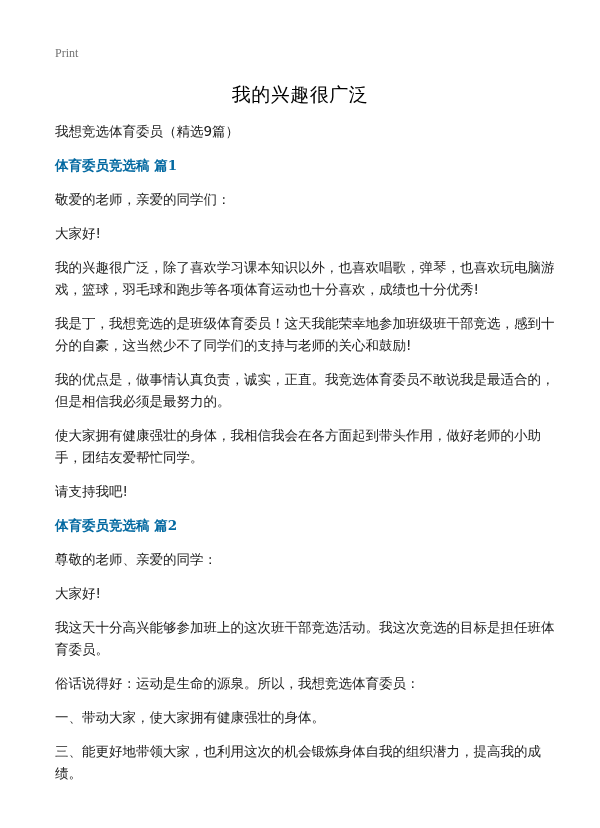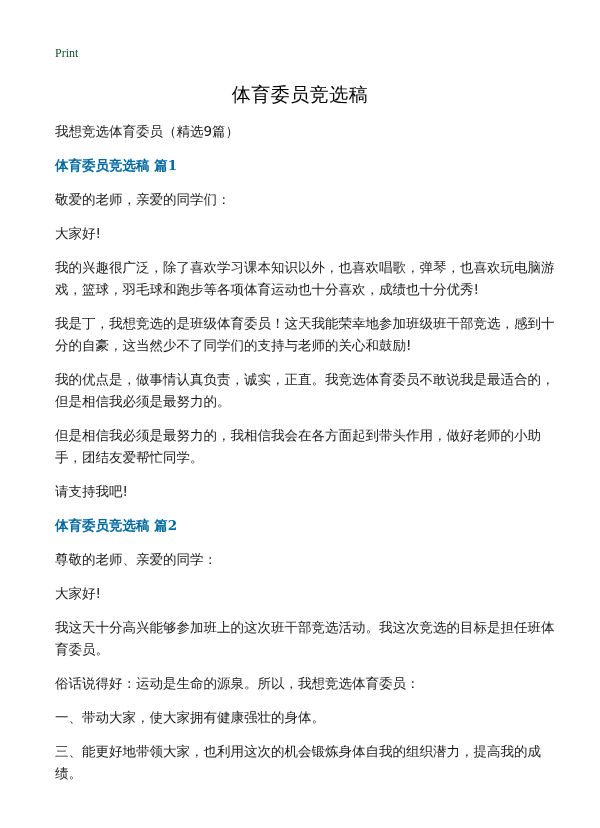--- a/index.html
+++ b/index.html
@@ -14,21 +14,21 @@
     position: relative;
     color: #111111;
     font-family: "DejaVu Sans", "Liberation Sans", sans-serif;
   }
   .print-label {
     position: absolute;
     left: 55px;
     top: 46px;
     font-family: "Liberation Serif", "DejaVu Serif", serif;
     font-size: 12px;
-    color: #14532d;
+    color: #737373;
   }
   .doc-title {
     position: absolute;
     left: 0;
     width: 600px;
     top: 82px;
     text-align: center;
     font-size: 19px;
     font-weight: normal;
     color: #000000;
@@ -52,32 +52,32 @@
     font-family: "DejaVu Serif", "Liberation Serif", serif;
     color: #0369a1;
     font-size: 13.5px;
   }
 </style>
 </head>
 <body>
 
 <div class="print-label">Print</div>
 
-<h1 class="doc-title">体育委员竞选稿</h1>
+<h1 class="doc-title">我的兴趣很广泛</h1>
 
 <div class="content">
   <p>我想竞选体育委员（精选9篇）</p>
 
   <p class="section-heading">体育委员竞选稿 篇1</p>
   <p>敬爱的老师，亲爱的同学们：</p>
   <p>大家好!</p>
   <p>我的兴趣很广泛，除了喜欢学习课本知识以外，也喜欢唱歌，弹琴，也喜欢玩电脑游戏，篮球，羽毛球和跑步等各项体育运动也十分喜欢，成绩也十分优秀!</p>
   <p>我是丁，我想竞选的是班级体育委员！这天我能荣幸地参加班级班干部竞选，感到十分的自豪，这当然少不了同学们的支持与老师的关心和鼓励!</p>
   <p>我的优点是，做事情认真负责，诚实，正直。我竞选体育委员不敢说我是最适合的，但是相信我必须是最努力的。</p>
-  <p>但是相信我必须是最努力的，我相信我会在各方面起到带头作用，做好老师的小助手，团结友爱帮忙同学。</p>
+  <p>使大家拥有健康强壮的身体，我相信我会在各方面起到带头作用，做好老师的小助手，团结友爱帮忙同学。</p>
   <p>请支持我吧!</p>
 
   <p class="section-heading">体育委员竞选稿 篇2</p>
   <p>尊敬的老师、亲爱的同学：</p>
   <p>大家好!</p>
   <p>我这天十分高兴能够参加班上的这次班干部竞选活动。我这次竞选的目标是担任班体育委员。</p>
   <p>俗话说得好：运动是生命的源泉。所以，我想竞选体育委员：</p>
   <p>一、带动大家，使大家拥有健康强壮的身体。</p>
   <p>三、能更好地带领大家，也利用这次的机会锻炼身体自我的组织潜力，提高我的成绩。</p>
 

